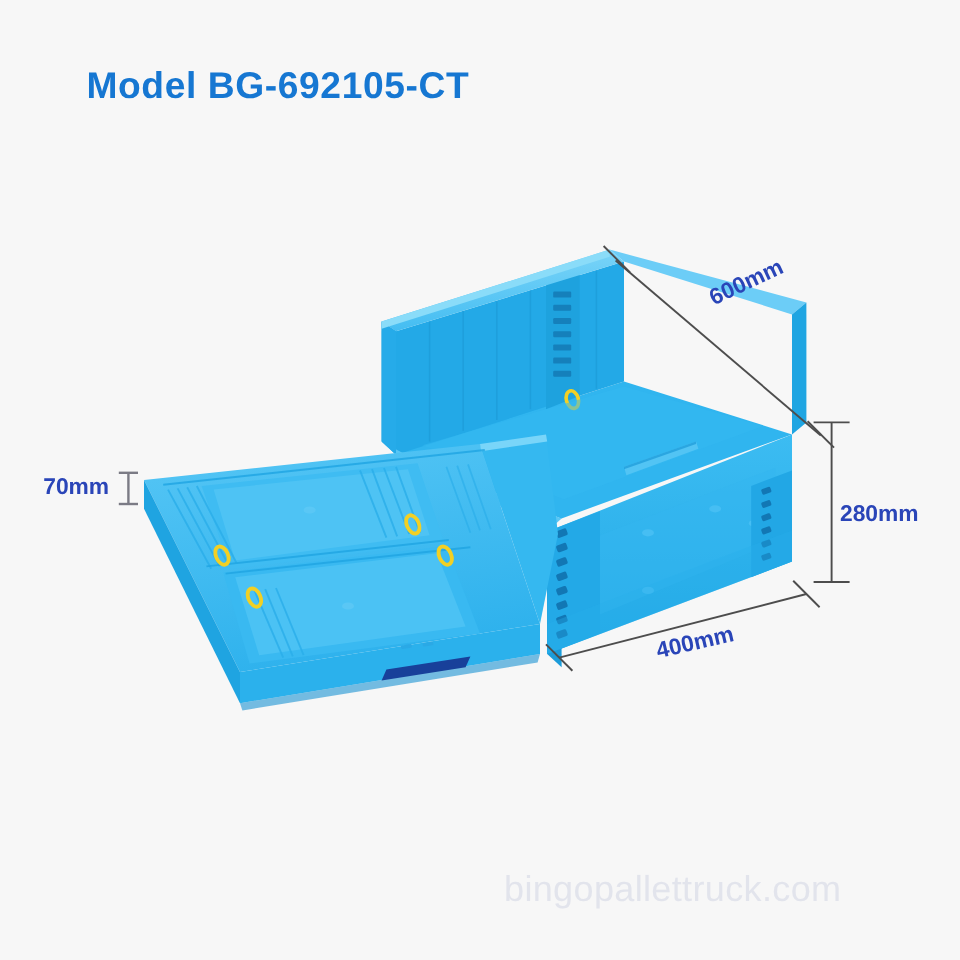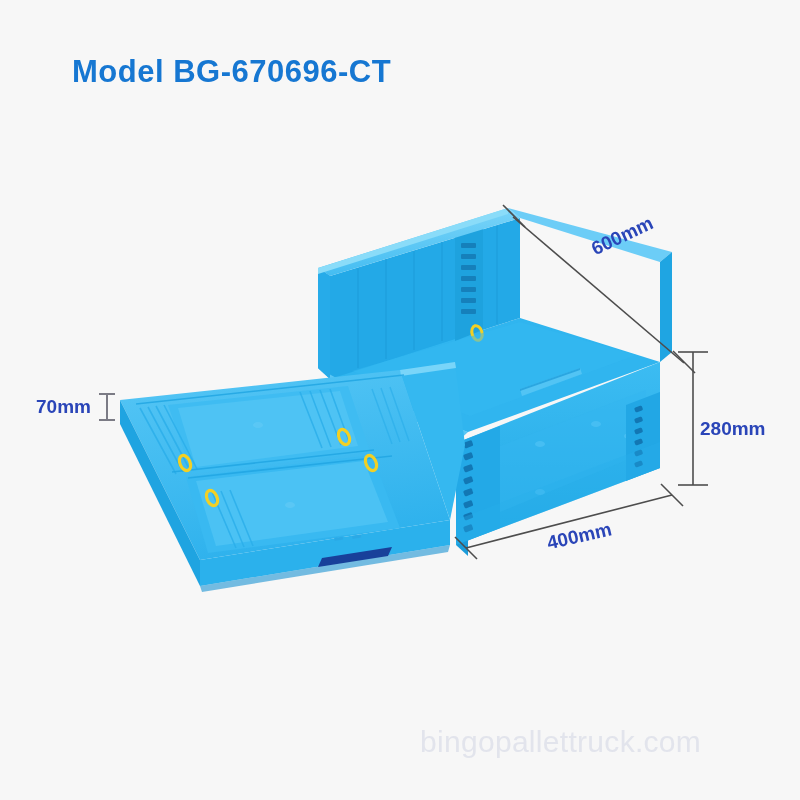--- a/index.html
+++ b/index.html
@@ -77,21 +77,21 @@
     left: 36px;
     top: 396px;
     text-align: center;
   }
 </style>
 </head>
 <body>
 
 <div id="stage">
 
-  <div id="model-title">Model BG-670696-CT</div>
+  <div id="model-title">Model BG-692105-CT</div>
 
   <svg id="art" viewBox="0 0 800 800">
     <defs>
       <linearGradient id="gTopRim" x1="0" y1="0" x2="0" y2="1">
         <stop offset="0%" stop-color="#7ad4f8"></stop>
         <stop offset="100%" stop-color="#44bdf2"></stop>
       </linearGradient>
       <linearGradient id="gFront" x1="0" y1="0" x2="0" y2="1">
         <stop offset="0%" stop-color="#3cbcf2"></stop>
         <stop offset="100%" stop-color="#22a9e6"></stop>

